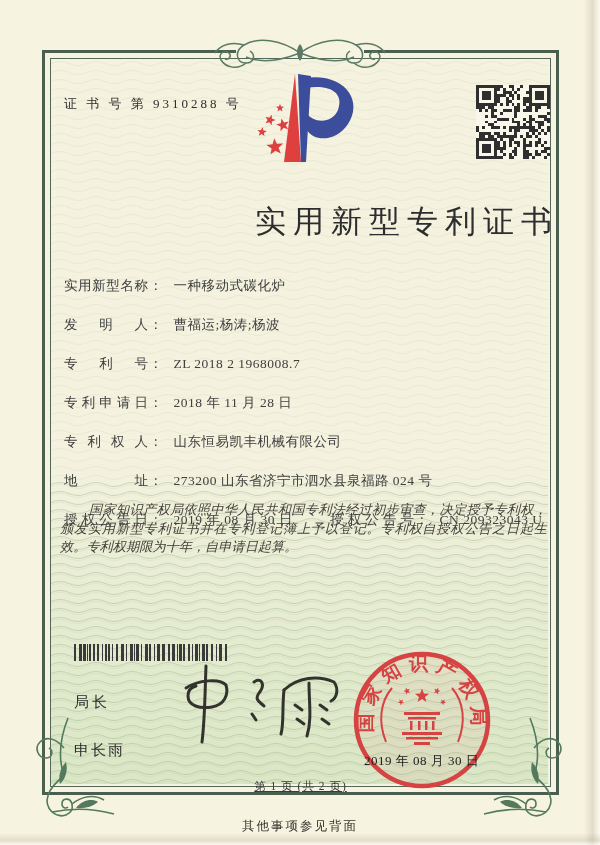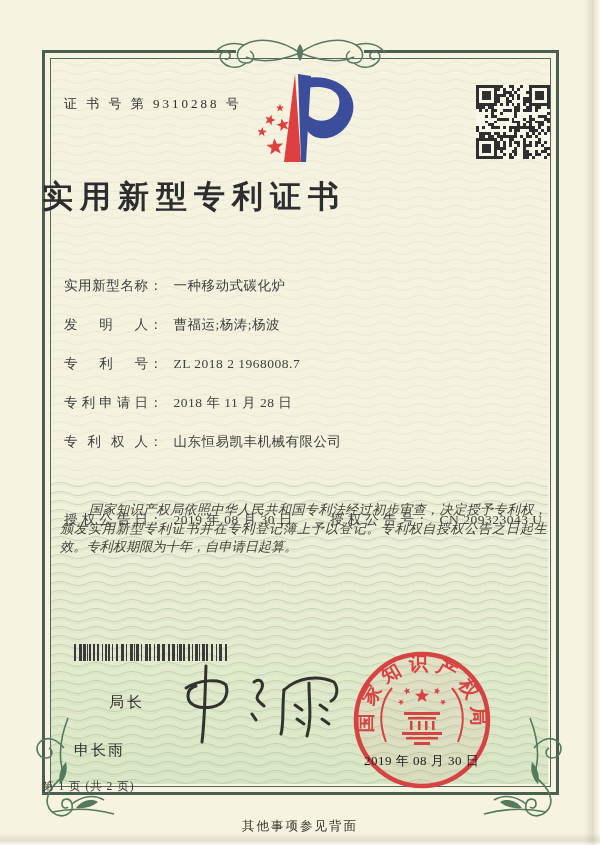--- a/index.html
+++ b/index.html
@@ -10,36 +10,36 @@
   .edge-bottom{position:absolute;left:0;bottom:0;width:100%;height:12px;
     background:linear-gradient(180deg,rgba(0,0,0,0) 0%,rgba(110,100,75,0.15) 60%,rgba(255,255,255,0.5) 100%);}
   .border-outer{position:absolute;left:42px;top:50px;width:511px;height:739px;border:3px solid #4a5f50;}
   .border-inner{position:absolute;left:50px;top:58px;width:499px;height:727px;border:1px solid #52675a;}
   .pattern-zone{position:absolute;left:51px;top:59px;width:497px;height:725px;overflow:hidden;
     background:linear-gradient(180deg,rgba(226,235,211,0.10) 0%,rgba(226,235,211,0.12) 55%,rgba(219,231,199,0.5) 72%,rgba(213,228,193,0.85) 100%);}
   .waves{position:absolute;left:0;width:100%;}
   .cert-no{position:absolute;left:64px;top:95px;font-size:13px;letter-spacing:3px;color:#2e2e2e;}
   .logo{position:absolute;left:232px;top:64px;}
   .qr{position:absolute;left:476px;top:85px;}
-  .title{position:absolute;left:42px;top:176px;width:517px;text-align:left;font-size:31px;font-weight:700;
+  .title{position:absolute;left:42px;top:201px;width:517px;text-align:right;font-size:31px;font-weight:400;
     letter-spacing:7px;color:#2d2d30;}
   .row{position:absolute;left:64px;font-size:13.5px;line-height:18px;color:#404040;white-space:nowrap;}
   .flabel{display:inline-block;width:84px;text-align:justify;text-align-last:justify;}
   .fcolon{margin-left:1px;}
   .fvalue{margin-left:11px;letter-spacing:0.5px;}
   .pair2{position:absolute;left:266px;top:0;white-space:nowrap;}
   .body-text{position:absolute;left:60px;top:501px;width:487px;font-style:italic;}
   .body-text p{margin:0;text-indent:2.2em;text-align:justify;font-size:13.2px;line-height:18.6px;color:#44403a;}
   .barcode{position:absolute;left:74px;top:644px;}
-  .signer-title{position:absolute;left:74px;top:693px;font-size:15px;letter-spacing:3px;color:#2c2c2c;margin-left:35px;}
+  .signer-title{position:absolute;left:74px;top:693px;font-size:15px;letter-spacing:3px;color:#2c2c2c;}
   .signer-name{position:absolute;left:74px;top:741px;font-size:15px;letter-spacing:2px;color:#2c2c2c;}
   .signature{position:absolute;left:168px;top:660px;}
   .seal{position:absolute;left:348px;top:646px;}
   .seal-date{position:absolute;left:364px;top:752px;font-size:13px;letter-spacing:0.5px;color:#1d1d1d;}
-  .page-info{position:absolute;left:42px;top:779px;width:517px;font-size:11.5px;letter-spacing:1px;color:#3a3a38;}
+  .page-info{position:absolute;left:42px;top:779px;width:517px;text-align:center;font-size:11.5px;letter-spacing:1px;color:#3a3a38;text-decoration:underline;}
   .back-note{position:absolute;left:0;top:818px;width:600px;text-align:center;font-size:12.5px;letter-spacing:2px;color:#34312a;}
   .orn{position:absolute;}
 </style>
 </head>
 <body>
 
 <div class="page">
 
   <div class="pattern-zone">
     <svg class="waves" style="top:0;height:100%;opacity:.16" width="497" height="725">
@@ -446,20 +446,23 @@
   </div>
   <div class="row" style="top:355px">
     <span class="flabel">专利号</span><span class="fcolon">：</span><span class="fvalue">ZL 2018 2 1968008.7</span>
   </div>
   <div class="row" style="top:394px">
     <span class="flabel">专利申请日</span><span class="fcolon">：</span><span class="fvalue">2018 年 11 月 28 日</span>
   </div>
   <div class="row" style="top:433px">
     <span class="flabel">专利权人</span><span class="fcolon">：</span><span class="fvalue">山东恒易凯丰机械有限公司</span>
   </div>
+  <div class="row" style="top:472px">
+    <span class="flabel">地址</span><span class="fcolon">：</span><span class="fvalue">273200 山东省济宁市泗水县泉福路 024 号</span>
+  </div>
   <div class="row" style="top:511px;width:490px">
     <span class="flabel">授权公告日</span><span class="fcolon">：</span><span class="fvalue">2019 年 08 月 30 日</span>
     <span class="pair2">
       <span class="flabel">授权公告号</span><span class="fcolon">：</span><span class="fvalue">CN 209323043 U</span>
     </span>
   </div>
 
   <div class="body-text">
     <p>国家知识产权局依照中华人民共和国专利法经过初步审查，决定授予专利权，颁发实用新型专利证书并在专利登记簿上予以登记。专利权自授权公告之日起生效。专利权期限为十年，自申请日起算。</p>
   </div>

